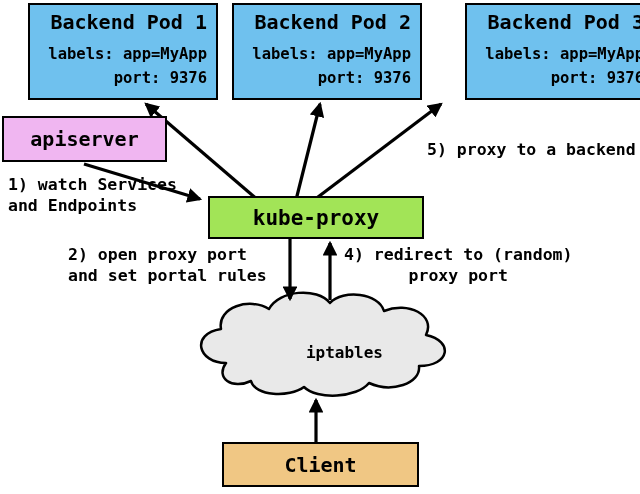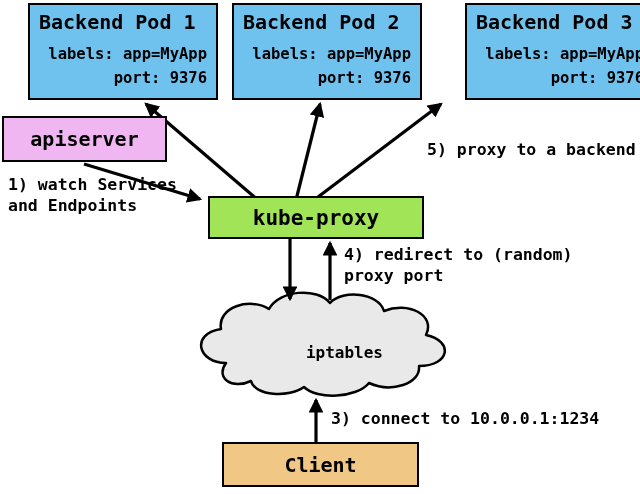--- a/index.html
+++ b/index.html
@@ -25,21 +25,21 @@
     align-items: center;
     justify-content: center;
     z-index: 2;
   }
 
   .pod {
     background: var(--pod-fill, #6fc1ee);
     display: block;
     padding: 5px 9px;
   }
-  .pod-title { font-size: 20px; line-height: 1.2; margin-bottom: 8px; white-space: nowrap; }
+  .pod-title { font-size: 20px; line-height: 1.2; margin-bottom: 8px; white-space: nowrap; text-align: right; }
   .pod-line  { font-size: 15.5px; line-height: 1.55; white-space: nowrap; text-align: right; }
 
   .apiserver { background: var(--apiserver-fill, #f0b6f1); font-size: 20px; }
   .kubeproxy { background: var(--kube-proxy-fill, #a2e457); font-size: 21px; }
   .client    { background: var(--client-fill, #f0c784); font-size: 20px; }
 
   .annotation {
     position: absolute;
     font-size: 16.5px;
     line-height: 1.27;
@@ -137,21 +137,22 @@
 
   <div class="cloud-label">iptables</div>
 
   <div class="node client" style="left:222px; top:442px; width:197px; height:45px;">
     <span>Client</span>
   </div>
 
   <div class="annotation" style="left:8px; top:175px;">1) watch Services
 and Endpoints</div>
 
+  <div class="annotation" style="left:68px; top:245px;">2) open proxy port
+and set portal rules</div>
 
-  <div class="annotation" style="left:331px; top:409px;">3) connect to 10.0.0.1:1234</div>
 
-  <div class="annotation" style="left:344px; top:245px;">4) redirect to (random)
+  <div class="annotation" style="left:344px; top:245px;text-align:center;">4) redirect to (random)
 proxy port</div>
 
   <div class="annotation" style="left:427px; top:140px;">5) proxy to a backend</div>
 
 </div>
 
 </body></html>

